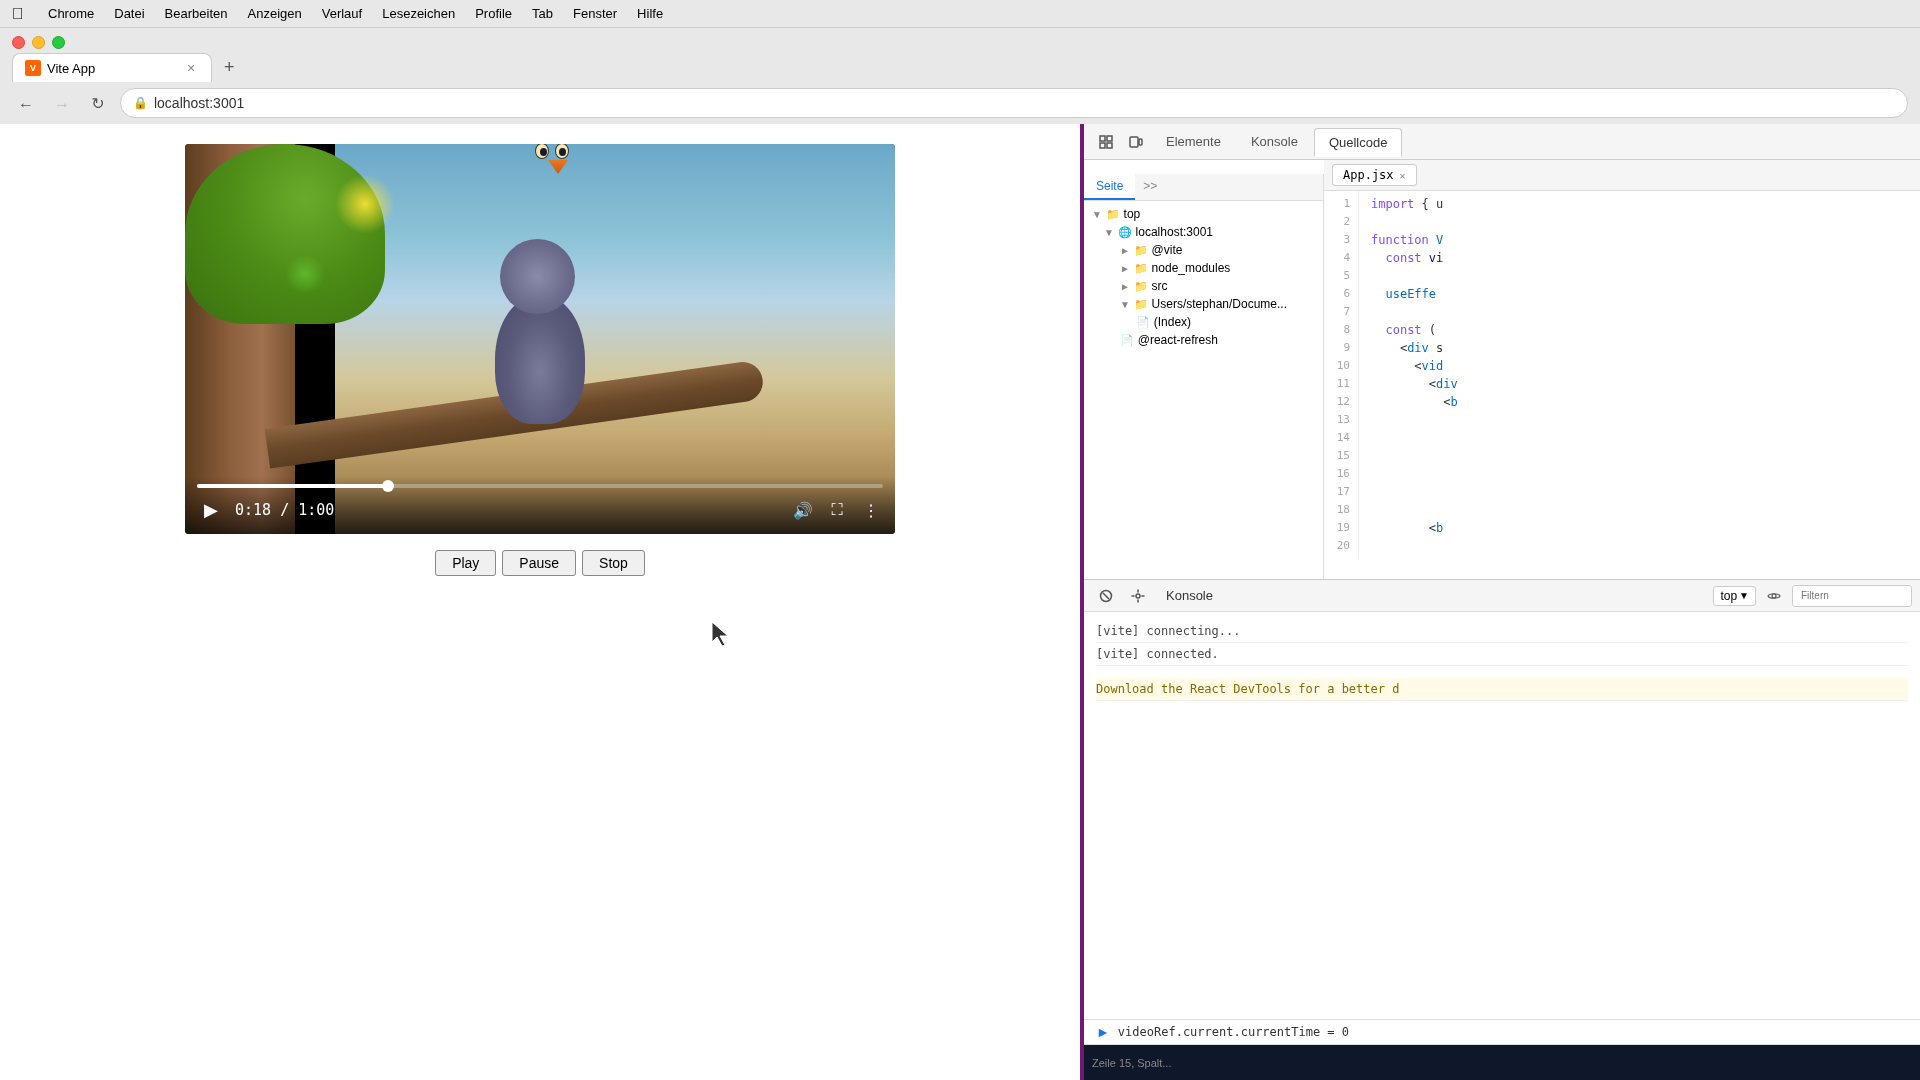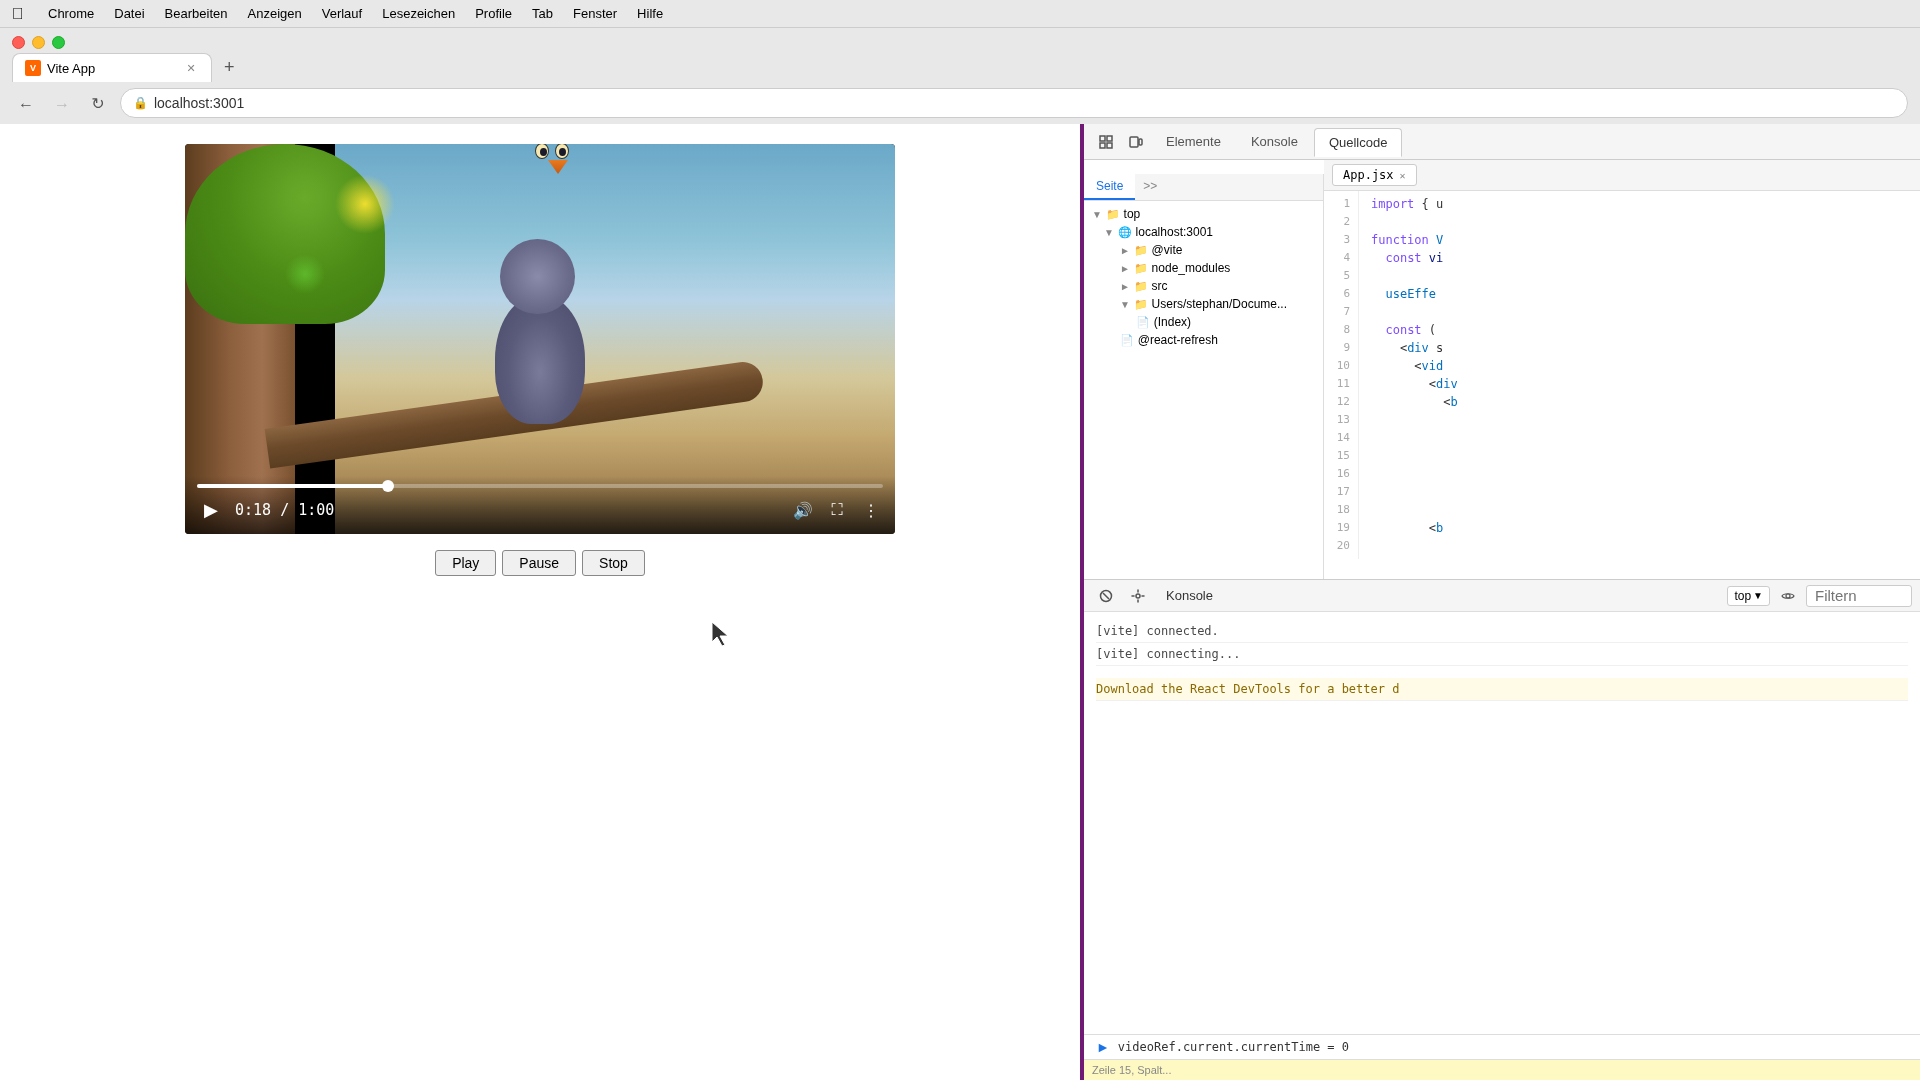--- a/index.html
+++ b/index.html
@@ -468,22 +468,22 @@
       font-weight: 500;
       color: #333;
       padding: 4px 10px;
     }
     .console-separator { flex: 1; }
     .console-filter {
       height: 22px;
       border: 1px solid #ccc;
       border-radius: 3px;
       padding: 0 8px;
-      font-size: 15px;
-      width: 106px;
+      font-size: 10px;
+      width: 120px;
       background: white;
     }
     .console-content {
       flex: 1;
       overflow-y: auto;
       padding: 8px 12px;
       font-family: 'Monaco', 'Menlo', monospace;
       font-size: 12px;
       line-height: 18px;
     }
@@ -498,22 +498,22 @@
       display: flex;
       align-items: center;
       padding: 4px 12px;
       border-top: 1px solid #ddd;
       flex-shrink: 0;
     }
     .console-prompt-arrow { color: #1a73e8; margin-right: 8px; font-size: 14px; }
     .console-prompt-text { font-family: 'Monaco', 'Menlo', monospace; font-size: 12px; color: #333; }
 
     .devtools-bottom-bar {
-      height: 21px;
-      background: #fef9c3;
+      height: 36px;
+      background: #0f172a;
       border-top: 1px solid #ddd;
       display: flex;
       align-items: center;
       padding: 0 8px;
       font-size: 11px;
       color: #888;
       gap: 8px;
       flex-shrink: 0;
     }
 
@@ -798,24 +798,24 @@
           <div class="devtools-icon-btn">
             <svg width="14" height="14" viewBox="0 0 14 14" fill="none">
               <path d="M1 7c1.5-3 10.5-3 12 0-1.5 3-10.5 3-12 0z" stroke="#555" stroke-width="1.2" fill="none"></path>
               <circle cx="7" cy="7" r="2" stroke="#555" stroke-width="1.2" fill="none"></circle>
             </svg>
           </div>
           <input class="console-filter" type="text" placeholder="Filtern" style="">
         </div>
         <div class="console-content">
           <div class="console-msg info">
+            <span>[vite] connecting...</span>
+          </div>
+          <div class="console-msg info">
             <span>[vite] connected.</span>
-          </div>
-          <div class="console-msg info">
-            <span>[vite] connecting...</span>
           </div>
           <div style="height:12px;"></div>
           <div class="console-msg warn">
             <span>Download the React DevTools for a better d</span>
           </div>
         </div>
         <div class="console-prompt-row">
           <span class="console-prompt-arrow">►</span>
           <span class="console-prompt-text">videoRef.current.currentTime = 0</span>
         </div>

